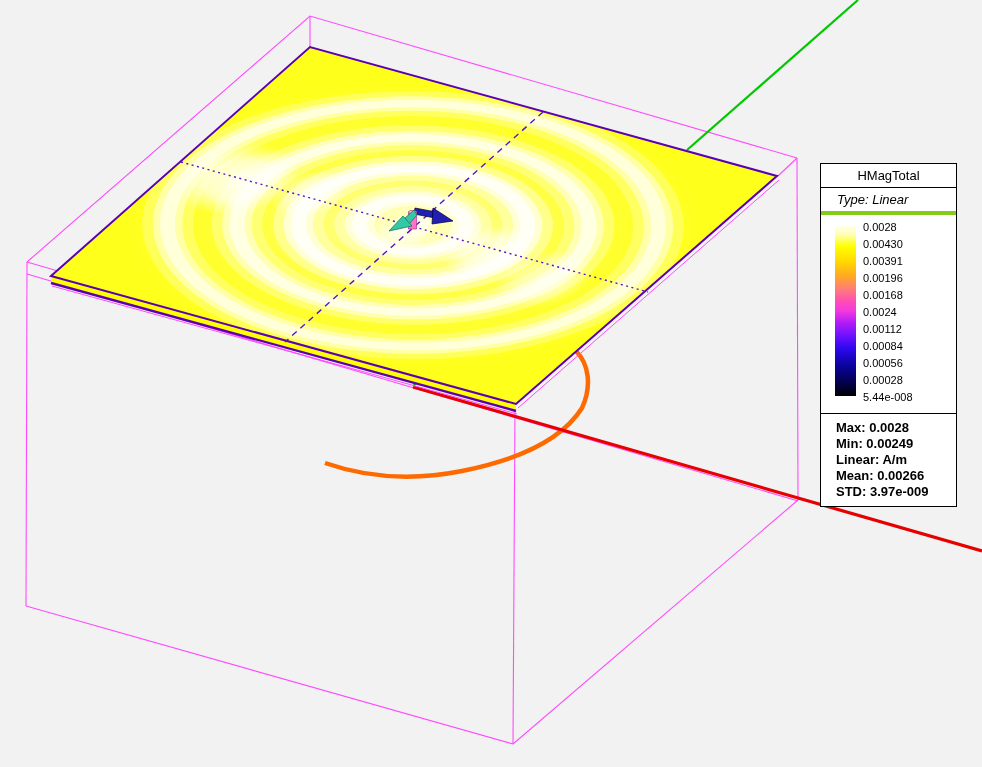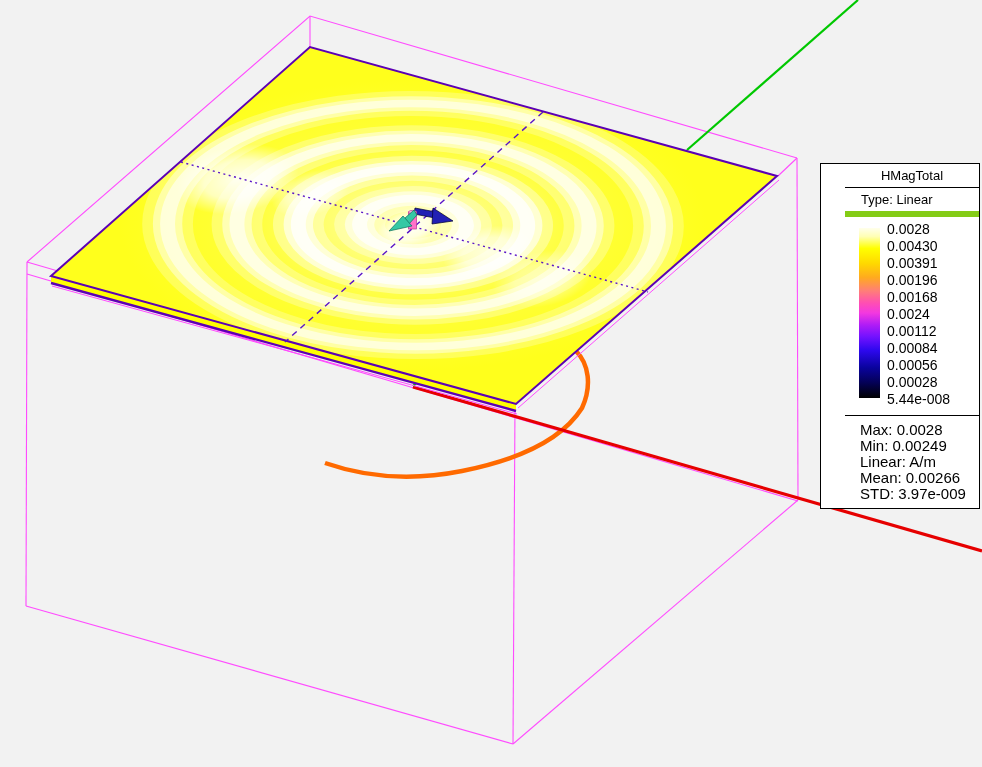--- a/index.html
+++ b/index.html
@@ -6,49 +6,50 @@
   .stage{
     position:relative;
     width:982px;height:767px;
     background:#f2f2f2;
     overflow:hidden;
     font-family:"Liberation Sans","DejaVu Sans",sans-serif;
   }
   .stage svg{position:absolute;left:0;top:0;}
   
   .legend{
-    position:absolute;left:820px;top:163px;width:160px;
+    position:absolute;left:820px;top:163px;width:137px;
     background:#ffffff;border:1px solid #000;
     box-sizing:border-box;
-    font-size:13px;color:#000;padding-left:24px;
+    font-size:13px;color:#000;
   }
   .legend .row-title{
     height:23px;line-height:23px;text-align:center;
     border-bottom:1px solid #000;
   }
   .legend .row-type{
     height:23px;line-height:23px;padding-left:16px;
-    border-bottom:6px solid #84cc16;
+    border-bottom:4px solid #84cc16;
+    font-style:italic;
   }
   .legend .scale-area{
     position:relative;height:198px;
     border-bottom:1px solid #000;
   }
   .legend .cbar{
     position:absolute;left:14px;top:11px;width:21px;height:170px;
   }
   .legend .scale-labels{
     position:absolute;left:42px;top:4px;width:92px;
   }
   .legend .scale-labels span{
-    display:block;height:17px;line-height:17px;font-size:14px;
+    display:block;height:17px;line-height:17px;font-size:11px;
     white-space:nowrap;
   }
   .legend .stats{
-    padding:6px 4px 6px 15px;line-height:16px;font-size:15px;
+    padding:6px 4px 6px 15px;line-height:16px;font-size:13px;font-weight:bold;
   }
   .legend .stats div{white-space:nowrap;}
 </style>
 </head>
 <body>
 
 <div class="stage">
 
   <svg width="982" height="767" viewBox="0 0 982 767">
     <defs>

